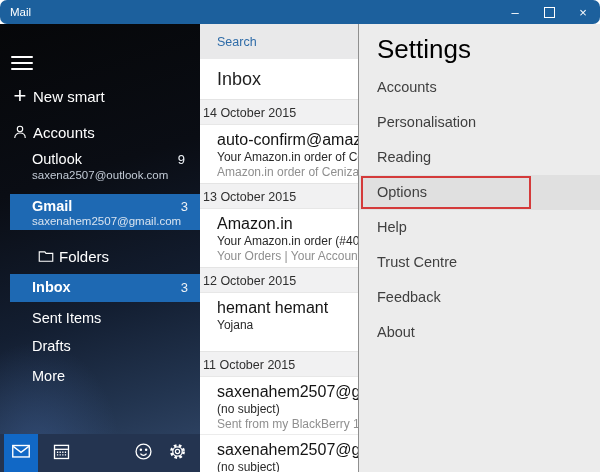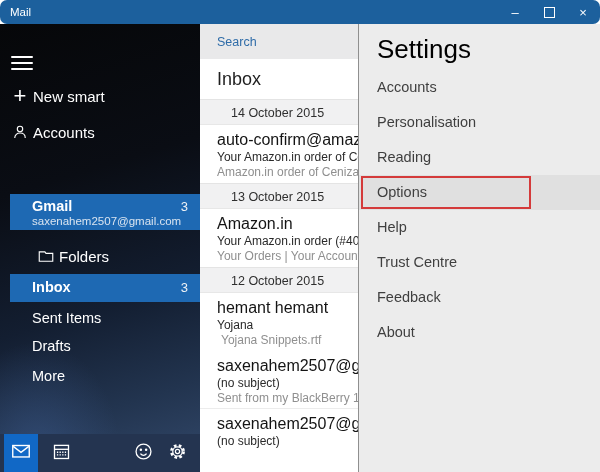--- a/index.html
+++ b/index.html
@@ -41,21 +41,21 @@
   .bb-sq{width:34px; height:38px; background:#1168c6; display:flex; align-items:center; justify-content:center; margin-left:4px;}
   .bb-ic{width:34px; height:38px; display:flex; align-items:center; justify-content:center;}
   .bb-spacer{flex:1;}
   svg.white{stroke:#fff; fill:none; stroke-width:1.5;}
 
   
   .msglist{width:158px; flex:0 0 158px; background:#fff; overflow:hidden; position:relative;}
   .searchrow{height:35px; background:#e9e9ea; display:flex; align-items:center; padding-left:17px;
              color:#2f6ca8; font-size:12.5px; cursor:pointer;}
   .listtitle{height:40px; display:flex; align-items:center; padding-left:17px; font-size:18px; color:#1f1f1f; background:#fff;}
-  .daterow{height:26px; line-height:26px; padding-left:31px; background:#f1f1f2; border-top:1px solid #e4e4e4;
+  .daterow{height:26px; line-height:26px; padding-left:3px; background:#f1f1f2; border-top:1px solid #e4e4e4;
            border-bottom:1px solid #e7e7e7; font-size:12.5px; color:#2f2f2f; box-sizing:border-box; white-space:nowrap; overflow:hidden;}
   .email{height:58px; padding:5px 0 0 17px; box-sizing:border-box; cursor:pointer; background:#fff;}
   .email .from{font-size:16px; line-height:20px; color:#141414; white-space:nowrap; overflow:hidden;}
   .email .subj{font-size:12px; line-height:15px; color:#2a2a2a; white-space:nowrap; overflow:hidden;}
   .email .prev{font-size:12px; line-height:15px; color:#8f8f8f; white-space:nowrap; overflow:hidden;}
   .email.sep{border-bottom:1px solid #ececec;}
   .prev.indent{padding-left:4px;}
 
   
   .settings{flex:1; background:#ececec; border-left:1px solid #8f8f8f; position:relative; padding-top:8px; box-sizing:border-box;}
@@ -102,20 +102,25 @@
       <div class="srow" style="top:94px; height:28px;">
         <span class="icn">
           <svg class="white" width="18" height="18" viewBox="0 0 24 24">
               <circle cx="12" cy="8" r="3.6"></circle>
               <path d="M5 20c0-4.2 3.1-6.6 7-6.6s7 2.4 7 6.6"></path>
             </svg>
         </span>
         <span class="lbl">Accounts</span>
       </div>
 
+      <div class="acct" style="top:127px; height:38px;">
+        <span class="name">Outlook</span>
+        <span class="cnt">9</span>
+        <span class="mail">saxena2507@outlook.com</span>
+      </div>
 
       <div class="selrow" style="top:170px; height:36px;">
         <span class="name" style="top:4px;">Gmail</span>
         <span class="cnt" style="top:5px;">3</span>
         <span class="mail" style="top:21px;">saxenahem2507@gmail.com</span>
       </div>
 
       <div class="srow" style="top:218px; height:28px;margin-left:26px;">
         <span class="icn">
           <svg class="white" width="18" height="18" viewBox="0 0 24 24">
@@ -195,23 +200,23 @@
       <div class="email">
         <div class="from">Amazon.in</div>
         <div class="subj">Your Amazon.in order (#404-6683</div>
         <div class="prev">Your Orders | Your Account | Ama</div>
       </div>
 
       <div class="daterow">12 October 2015</div>
       <div class="email">
         <div class="from">hemant hemant</div>
         <div class="subj">Yojana</div>
-        <div class="prev indent">Yojana Snippets.rtf</div>
-      </div>
-
+      </div>
+
+      <div class="daterow">11 October 2015</div>
       <div class="email sep">
         <div class="from">saxenahem2507@gmail.com</div>
         <div class="subj">(no subject)</div>
         <div class="prev">Sent from my BlackBerry 10 smart</div>
       </div>
       <div class="email">
         <div class="from">saxenahem2507@gmail.com</div>
         <div class="subj">(no subject)</div>
       </div>
     </div>

